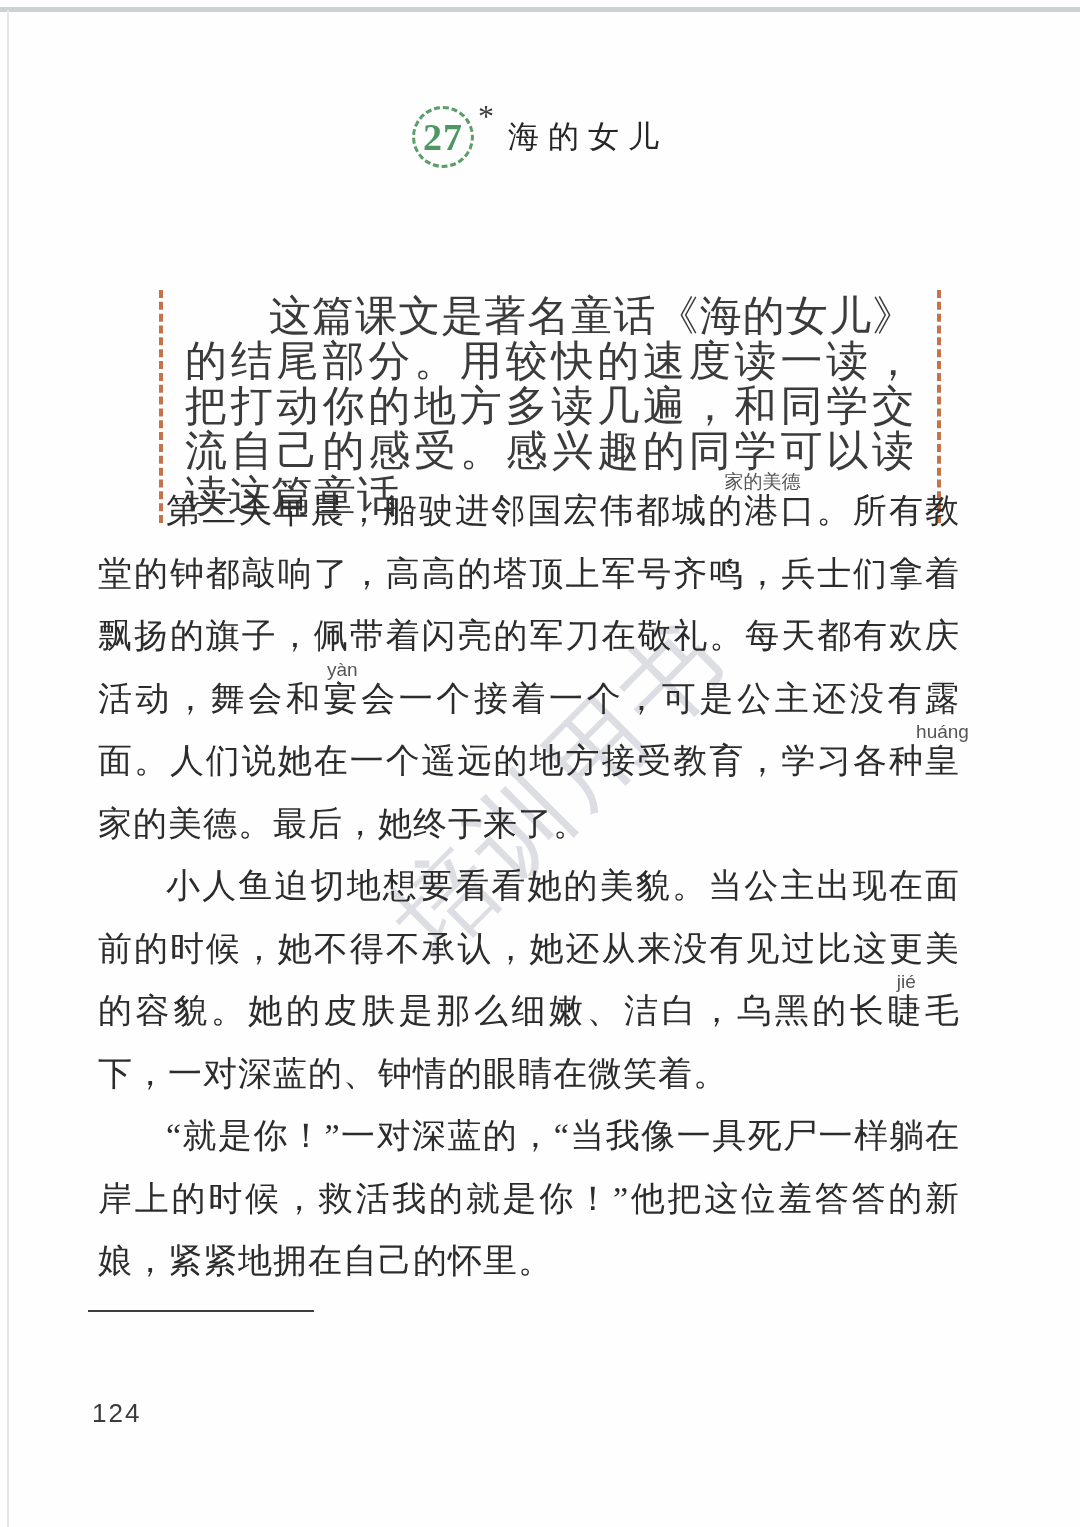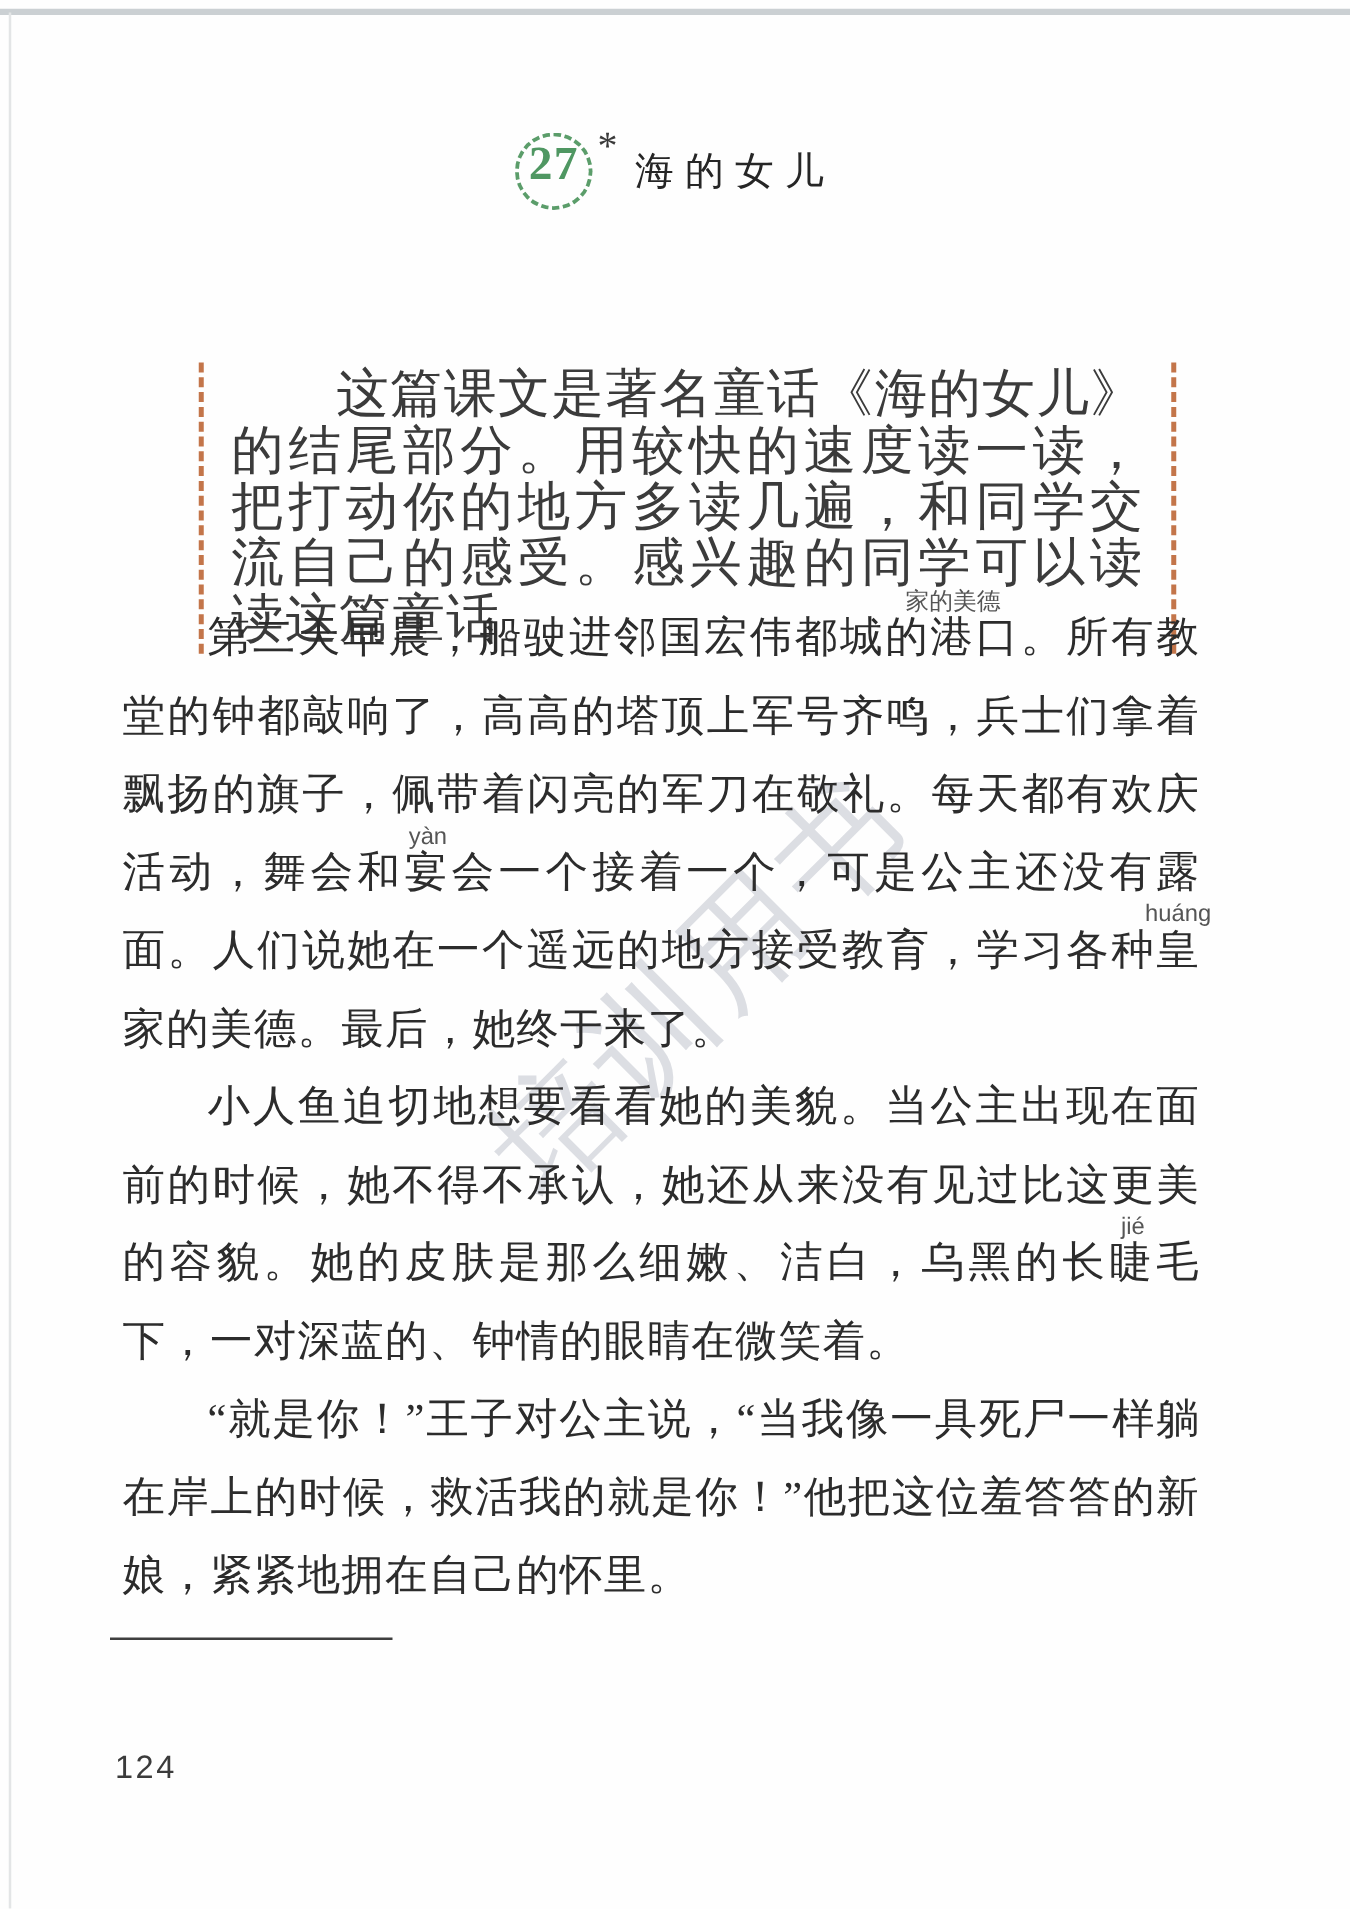--- a/index.html
+++ b/index.html
@@ -23,21 +23,21 @@
   }
 
   
   .title-row {
     position: absolute; top: 106px; left: 0; width: 100%;
     display: flex; align-items: center; justify-content: center;
   }
   .badge {
     width: 62px; height: 62px; box-sizing: border-box;
     border: 3px dashed #5b9d6a; border-radius: 50%;
-    display: flex; justify-content: center;
+    display: flex; align-items: center; justify-content: center;
     flex: 0 0 auto;
   }
   .badge-num {
     color: #4f9762; font-size: 38px; font-weight: bold;
     letter-spacing: 1px;
   }
   .badge-star {
     color: #3a3a3a; font-size: 32px; line-height: 1;
     align-self: flex-start; margin: -6px 14px 0 4px;
   }
@@ -126,20 +126,20 @@
 
   <div class="intro-box">
     <p class="intro-text">这篇课文是著名童话《海的女儿》的结尾部分。用较快的速度读一读，把打动你的地方多读几遍，和同学交流自己的感受。感兴趣的同学可以读读这篇童话。</p>
   </div>
 
   <div class="watermark">培训用书</div>
 
   <div class="lesson-text">
       <p>第二天早晨，船驶进邻国宏伟都城的<span class="annot">港<span class="py">家的美德</span></span>口。所有教堂的钟都敲响了，高高的塔顶上军号齐鸣，兵士们拿着飘扬的旗子，佩带着闪亮的军刀在敬礼。每天都有欢庆活动，舞会和<span class="annot">宴<span class="py">yàn</span></span>会一个接着一个，可是公主还没有露面。人们说她在一个遥远的地方接受教育，学习各种<span class="annot">皇<span class="py">huáng</span></span>家的美德。最后，她终于来了。</p>
       <p>小人鱼迫切地想要看看她的美貌。当公主出现在面前的时候，她不得不承认，她还从来没有见过比这更美的容貌。她的皮肤是那么细嫩、洁白，乌黑的长<span class="annot">睫<span class="py">jié</span></span>毛下，一对深蓝的、钟情的眼睛在微笑着。</p>
-      <p>“就是你！”王子对公主说，“当我像一具死尸一样躺在岸上的时候，救活我的就是你！”他把这位羞答答的新娘，紧紧地拥在自己的怀里。</p>
+      <p>“就是你！”一对深蓝的，“当我像一具死尸一样躺在岸上的时候，救活我的就是你！”他把这位羞答答的新娘，紧紧地拥在自己的怀里。</p>
     </div>
 
   <div class="footnote-rule"></div>
 
   <div class="page-number">124</div>
 
 </div>
 
 </body></html>

